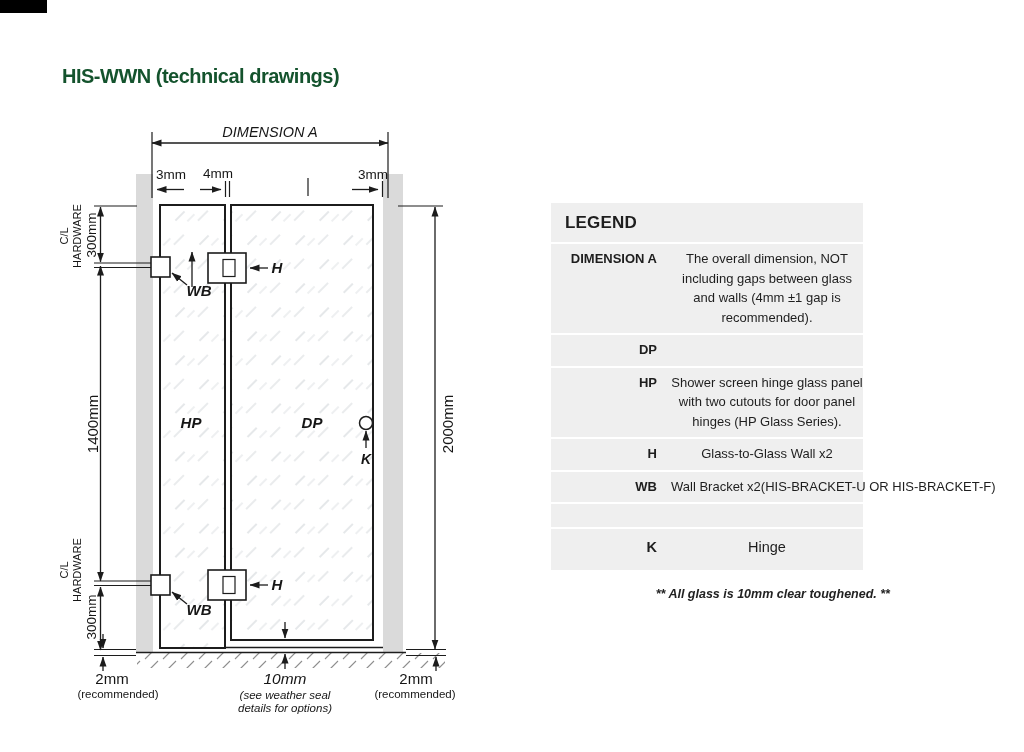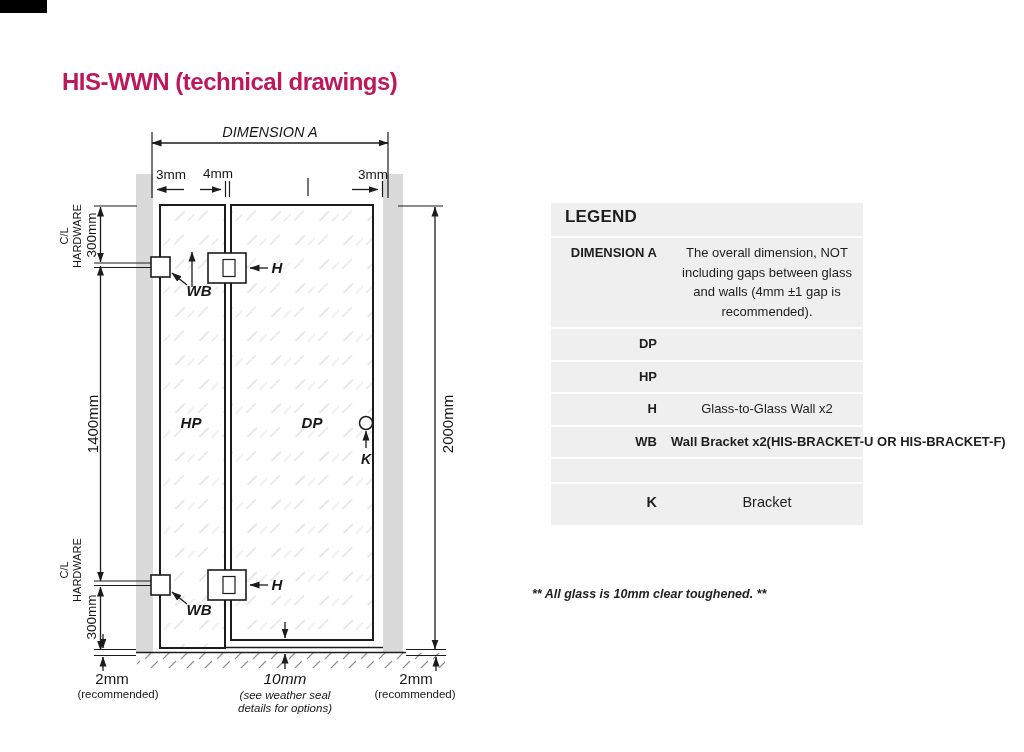--- a/index.html
+++ b/index.html
@@ -1,20 +1,20 @@
 <!DOCTYPE html>
 <html><head>
 <meta charset="utf-8">
 <style>
   html,body{margin:0;padding:0;background:#fff;}
   body{width:1024px;height:752px;position:relative;overflow:hidden;
        font-family:"Liberation Sans",sans-serif;color:#1a1a1a;}
   .corner{position:absolute;left:0;top:0;width:47px;height:13px;background:#000;}
-  .title{position:absolute;left:62px;top:52px;font-size:24px;font-weight:bold;
-         letter-spacing:-0.5px;color:#be185d;white-space:nowrap;}
+  .title{position:absolute;left:62px;top:52px;font-size:20px;font-weight:bold;
+         letter-spacing:-0.5px;color:#14532d;white-space:nowrap;}
   svg.draw{position:absolute;left:0;top:0;}
 
   
   .wall{fill:#dadada;}
   .glass{fill:url(#gl);stroke:#1c1c1c;stroke-width:2;}
   .ln12{stroke:#1c1c1c;stroke-width:1.2;fill:none;}
   .ln15{stroke:#1c1c1c;stroke-width:1.6;fill:none;}
   .dim{stroke:#1c1c1c;stroke-width:1.3;fill:none;}
   .fit{fill:#fff;stroke:#1c1c1c;stroke-width:1.6;}
   .fit2{fill:#fff;stroke:#1c1c1c;stroke-width:1.2;}
@@ -24,29 +24,29 @@
   .t-it{font-size:14.5px;font-style:italic;}
   .t-big-it{font-size:15.5px;font-style:italic;}
   .t-it-s{font-size:11.5px;font-style:italic;}
   .t-note{font-size:11.5px;}
   .t-rot-s{font-size:11px;}
   .t-bold-it{font-size:15px;font-style:italic;font-weight:bold;}
   .t-bold-it-sm{font-size:14px;font-style:italic;font-weight:bold;}
 
   
   .legend{position:absolute;left:551px;top:203px;width:312px;background:#efefef;color:#1e1e1e;}
-  .legend-title{font-weight:bold;font-size:17px;padding:4px 14px 9px;letter-spacing:.2px;}
+  .legend-title{font-weight:bold;font-size:17px;padding:10px 14px 9px;letter-spacing:.2px;}
   .lrow{display:flex;border-top:2px solid #fff;padding:5px 0 6px 14px;}
   .lkey{width:92px;text-align:right;font-weight:bold;font-size:13px;line-height:19.5px;flex:none;}
   .ldesc{margin-left:14px;width:196px;font-size:13px;line-height:19.5px;text-align:center;}
-  .nowrap .ldesc{white-space:nowrap;width:auto;overflow:visible;font-weight:bold;}
+  .nowrap .ldesc{white-space:nowrap;width:auto;overflow:visible;}
   .lrow-empty{height:23px;border-top:2px solid #fff;}
   .krow{padding:8px 0 13px 14px;}
   .krow .lkey,.krow .ldesc{font-size:14.5px;line-height:20px;}
-  .footnote{position:absolute;left:532px;top:587px;width:312px;text-align:left;
+  .footnote{position:absolute;left:578px;top:587px;width:312px;text-align:right;
             font-style:italic;font-weight:bold;font-size:12.5px;color:#222;}
 </style>
 </head>
 <body>
 
 <div class="corner"></div>
 
 <h1 class="title">HIS-WWN (technical drawings)</h1>
 
 <svg class="draw" width="1024" height="752" viewBox="0 0 1024 752">
@@ -164,29 +164,30 @@
 
   <div class="lrow">
     <div class="lkey">DIMENSION A</div>
     <div class="ldesc">The overall dimension, NOT including gaps between glass and walls (4mm ±1 gap is recommended).</div>
   </div>
   <div class="lrow">
     <div class="lkey">DP</div>
   </div>
   <div class="lrow">
     <div class="lkey">HP</div>
+    <div class="ldesc">Shower screen hinge glass panel with two cutouts for door panel hinges (HP Glass Series).</div>
   </div>
   <div class="lrow">
     <div class="lkey">H</div>
     <div class="ldesc">Glass-to-Glass Wall x2</div>
   </div>
   <div class="lrow nowrap">
     <div class="lkey">WB</div>
     <div class="ldesc">Wall Bracket x2(HIS-BRACKET-U OR HIS-BRACKET-F)</div>
   </div>
   <div class="lrow-empty"></div>
   <div class="lrow krow">
     <div class="lkey">K</div>
-    <div class="ldesc">Bracket</div>
+    <div class="ldesc">Hinge</div>
   </div>
 </div>
 
 <div class="footnote">** All glass is 10mm clear toughened. **</div>
 
 </body></html>

